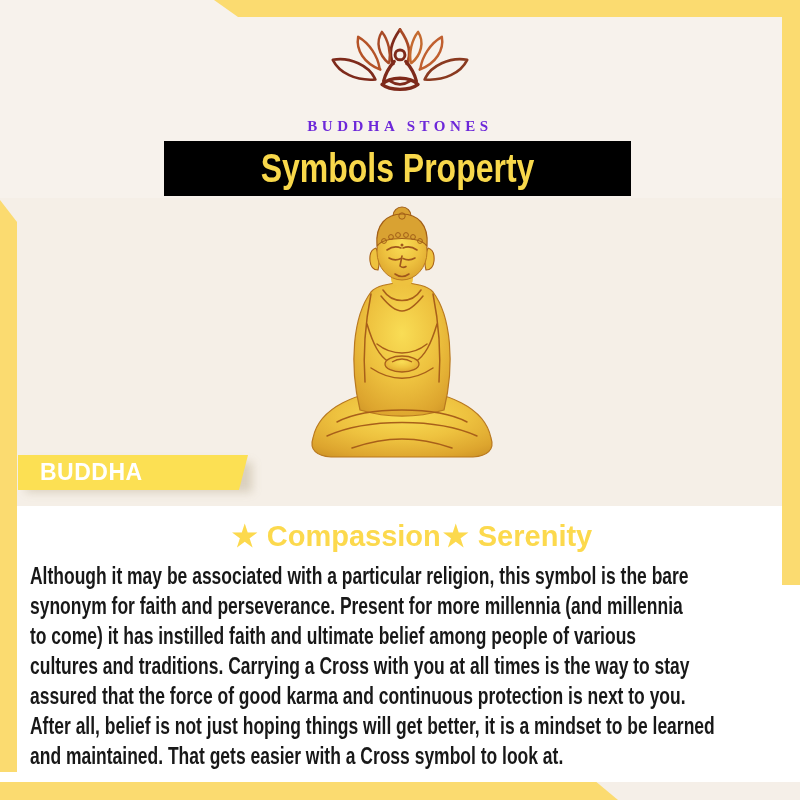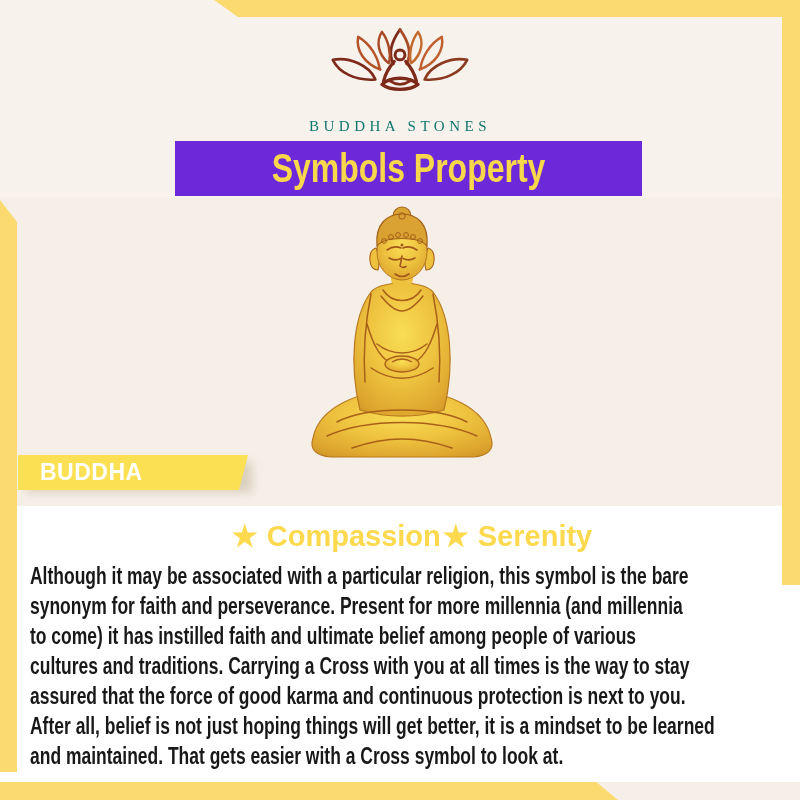--- a/index.html
+++ b/index.html
@@ -16,25 +16,25 @@
   .right-strip{position:absolute;left:782px;top:0;width:18px;height:585px;background:#fbdb70;}
   .left-strip{position:absolute;left:0;top:200px;width:17px;height:572px;background:#fbdb70;
     clip-path:polygon(0 0,100% 22px,100% 100%,0 100%);}
   .bottom-bar{position:absolute;left:0;top:782px;width:800px;height:18px;background:#f5efe8;}
   .bottom-bar-yellow{position:absolute;left:0;top:0;width:618px;height:18px;background:#fbdb70;
     clip-path:polygon(0 0,96.5% 0,100% 100%,0 100%);}
   
   .logo{position:absolute;left:0;top:26px;width:800px;text-align:center;}
   .logo svg{display:block;margin:0 auto;}
   .brand-name{
-    margin-top:8px;font-family:"Liberation Serif",serif;font-size:15px;font-weight:400;
-    letter-spacing:4.5px;color:#0f766e;
+    margin-top:8px;font-family:"Liberation Serif",serif;font-size:15px;font-weight:700;
+    letter-spacing:4.5px;color:#6d28d9;
   }
   
-  .title-band{position:absolute;left:175px;top:141px;width:467px;height:55px;background:#6d28d9;}
+  .title-band{position:absolute;left:164px;top:141px;width:467px;height:55px;background:#000000;}
   .title{
     margin:0;text-align:center;line-height:55px;font-size:41px;font-weight:700;color:#f8d84b;
     transform:scaleX(0.78);transform-origin:center;letter-spacing:0;
   }
   
   .buddha{position:absolute;left:297px;top:204px;}
   
   .ribbon-shadow{position:absolute;left:26px;top:462px;width:226px;height:30px;
     background:rgba(120,95,40,0.22);filter:blur(5px);}
   .ribbon{

